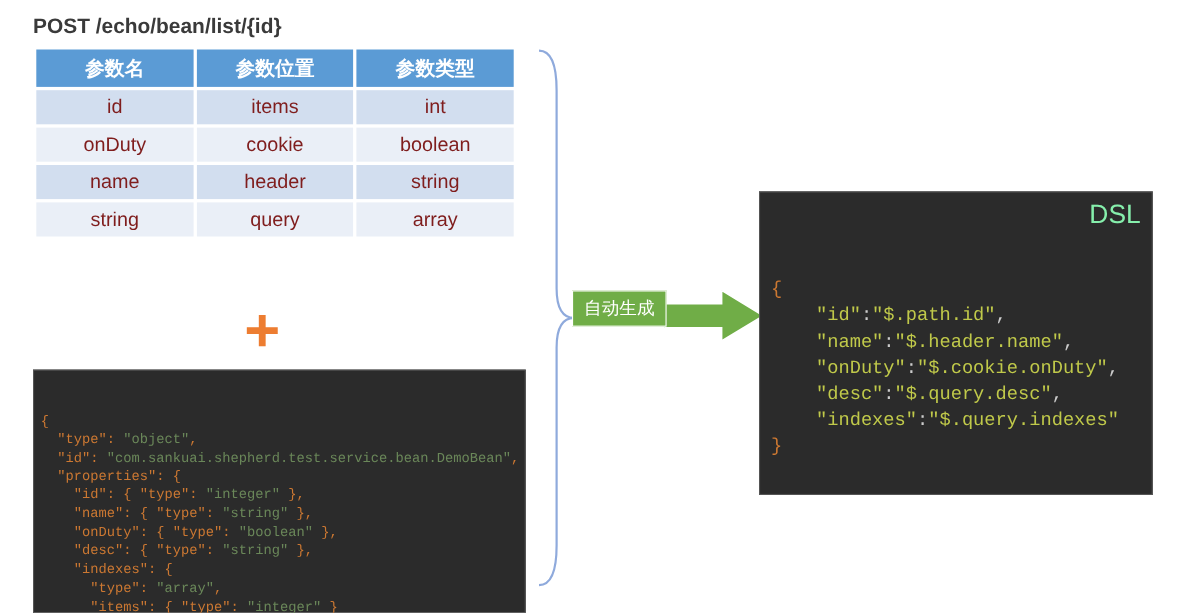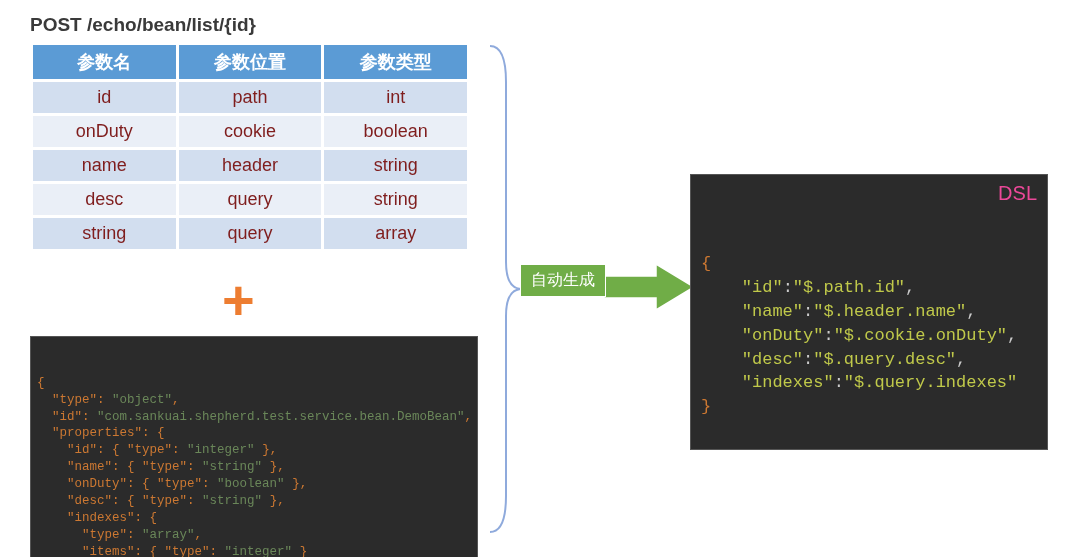--- a/index.html
+++ b/index.html
@@ -107,23 +107,23 @@
     top: 174px;
     width: 358px;
     font-size: 17px;
     line-height: 1.4;
     padding: 6px 10px 6px 10px;
   }
   .dsl-caption {
     position: absolute;
     right: 10px;
     top: 4px;
-    color: #ec4899;
+    color: #86efac;
     font-family: "Microsoft YaHei", sans-serif;
-    font-size: 20px;
+    font-size: 24px;
   }
 
   
   .brace  { color: #cc7832; }
   .key    { color: #cc7832; }
   .string { color: #6a8759; }
   .punct  { color: #cc7832; }
 
   .dsl-brace  { color: #cc7832; }
   .dsl-key    { color: #c0c94a; }
@@ -139,36 +139,31 @@
     <thead>
       <tr>
         <th>参数名</th>
         <th>参数位置</th>
         <th>参数类型</th>
       </tr>
     </thead>
     <tbody id="param-tbody">
         <tr>
           <td>id</td>
-          <td>path</td>
+          <td>items</td>
           <td>int</td>
         </tr>
         <tr>
           <td>onDuty</td>
           <td>cookie</td>
           <td>boolean</td>
         </tr>
         <tr>
           <td>name</td>
           <td>header</td>
-          <td>string</td>
-        </tr>
-        <tr>
-          <td>desc</td>
-          <td>query</td>
           <td>string</td>
         </tr>
         <tr>
           <td>string</td>
           <td>query</td>
           <td>array</td>
         </tr>
       </tbody>
   </table>
 </div>

